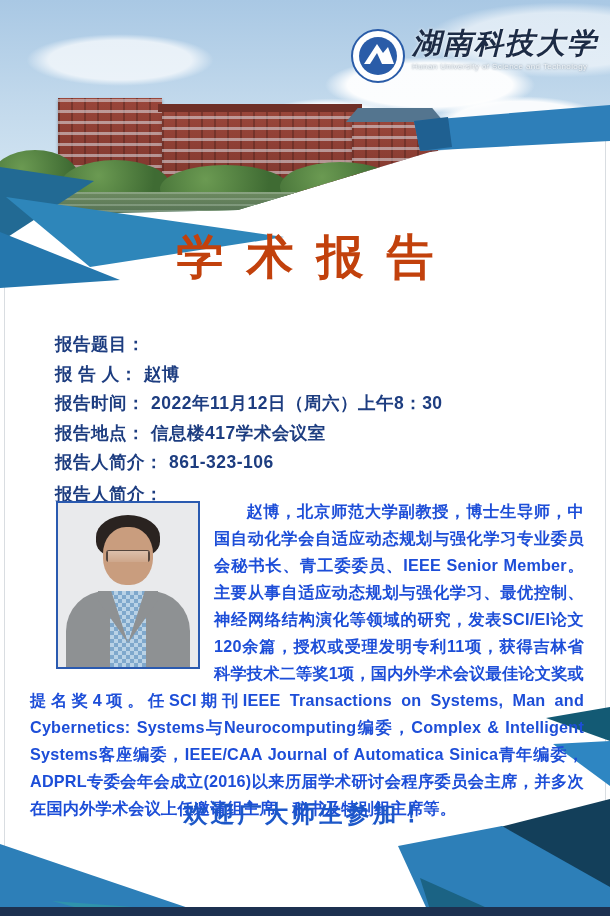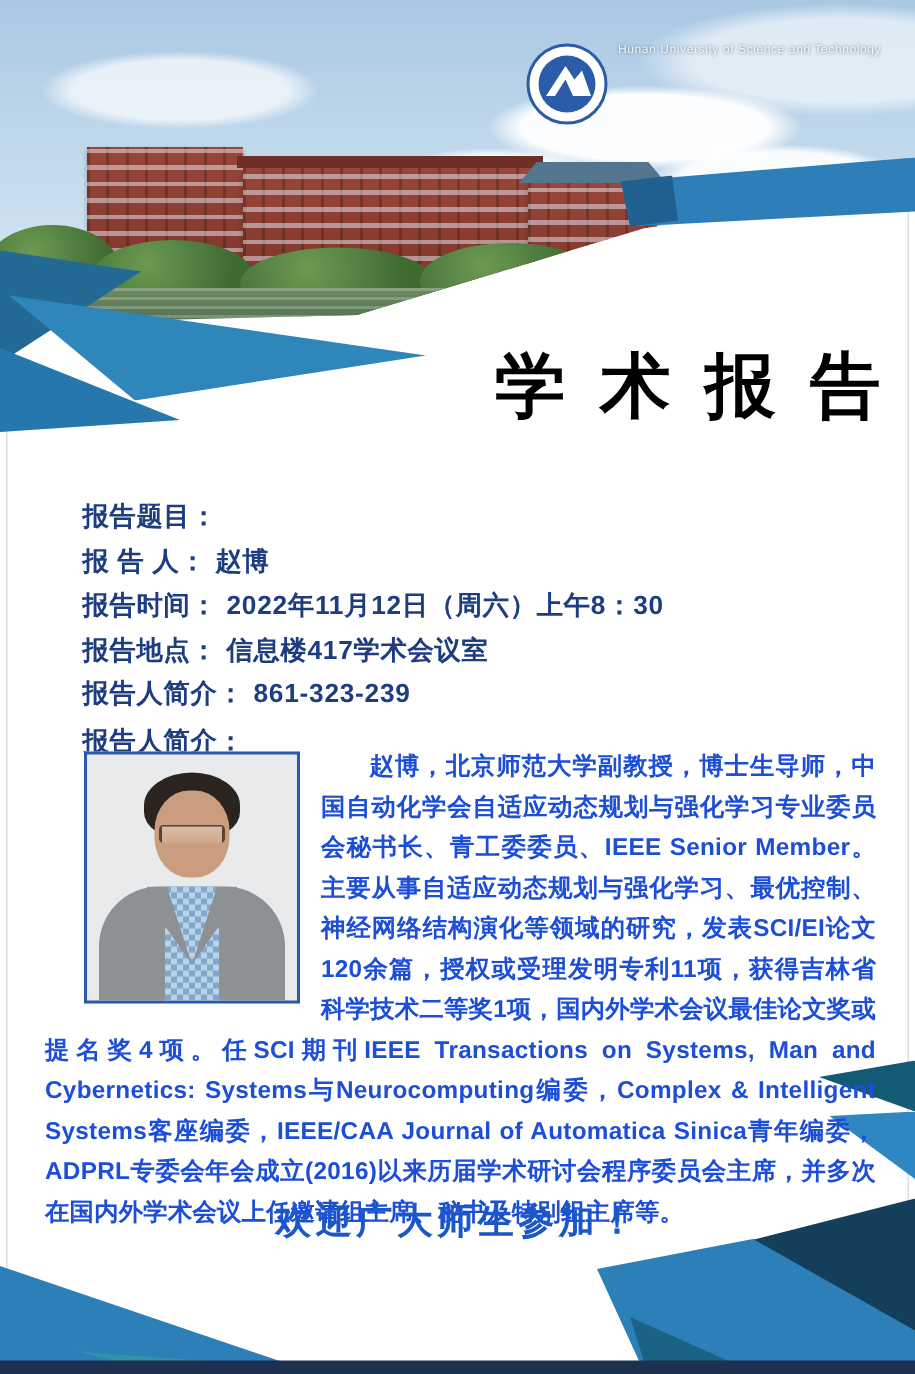--- a/index.html
+++ b/index.html
@@ -77,21 +77,21 @@
   .br-navy{clip-path:polygon(500px 827px,610px 799px,610px 889px);background:#133f5a;}
   .br-blue{clip-path:polygon(398px 846px,502px 826px,610px 887px,610px 916px,430px 916px);background:#2d7fb8;}
   .bc-dark{clip-path:polygon(420px 878px,505px 916px,432px 916px);background:#1b6384;}
   .bl-blue{clip-path:polygon(0 844px,212px 916px,0 916px);background:#2d7fb8;}
   .bl-teal{clip-path:polygon(52px 901px,255px 916px,108px 916px);background:#2f93ad;}
   .bottom-strip{clip-path:polygon(0 907px,610px 907px,610px 916px,0 916px);background:#1d3150;}
 
   
   .page-title{
     position:absolute;left:0;top:228px;width:610px;z-index:5;
-    text-align:right;font-size:47px;font-weight:bold;color:#000000;
+    text-align:center;font-size:47px;font-weight:bold;color:#c2410c;
     letter-spacing:23px;padding-left:23px;box-sizing:border-box;line-height:58px;
   }
   .content{position:absolute;left:30px;right:26px;top:312px;z-index:5;}
   .detail-row{display:flex;height:29.5px;align-items:center;margin-left:25px;}
   .detail-label,.detail-value{
     font-size:17.5px;font-weight:bold;color:#1d3d80;letter-spacing:.5px;white-space:nowrap;margin-top:35px;
   }
   .detail-value{margin-left:6px;}
   .bio-label-row{margin-top:2px;}
   .bio{margin-top:7px;}
@@ -143,20 +143,21 @@
   <div class="logo-block">
     <span class="emblem">
       <svg width="56" height="56" viewBox="0 0 56 56">
         <circle cx="28" cy="28" r="26" fill="#ffffff" stroke="#2a5ca8" stroke-width="2"></circle>
         <circle cx="28" cy="28" r="19" fill="#2a5ca8"></circle>
         <path d="M14 36 L27 16 L33 25 L38 19 L44 36 Z" fill="#ffffff"></path>
         <path d="M20 36 L27 25 L32 36 Z" fill="#2a5ca8"></path>
       </svg>
     </span>
     <span class="logo-text">
+      <div class="uni-cn">湖南科技大学</div>
       <div class="uni-en">Hunan University of Science and Technology</div>
     </span>
   </div>
 
   <div class="shape ribbon-right"></div>
   <div class="shape ribbon-right-dark"></div>
   <div class="shape wedge-a"></div>
   <div class="shape arrow-b"></div>
   <div class="shape wedge-c"></div>
   <div class="shape tri-r1"></div>
@@ -181,21 +182,21 @@
     <div class="detail-row">
       <span class="detail-label">报告时间：</span>
       <span class="detail-value">2022年11月12日（周六）上午8：30</span>
     </div>
     <div class="detail-row">
       <span class="detail-label">报告地点：</span>
       <span class="detail-value">信息楼417学术会议室</span>
     </div>
     <div class="detail-row">
       <span class="detail-label">报告人简介：</span>
-      <span class="detail-value">861-323-239</span>
+      <span class="detail-value">861-323-106</span>
     </div>
     <div class="detail-row bio-label-row">
       <span class="detail-label">报告人简介：</span>
     </div>
 
     <div class="bio">
       <div class="speaker-photo">
         <div class="sp-hair"></div>
         <div class="sp-face"></div>
         <div class="sp-glasses"></div>

